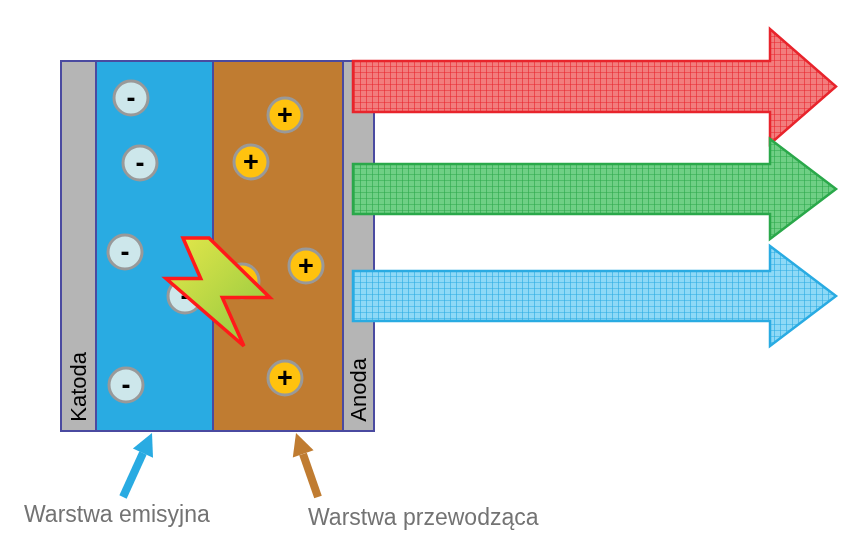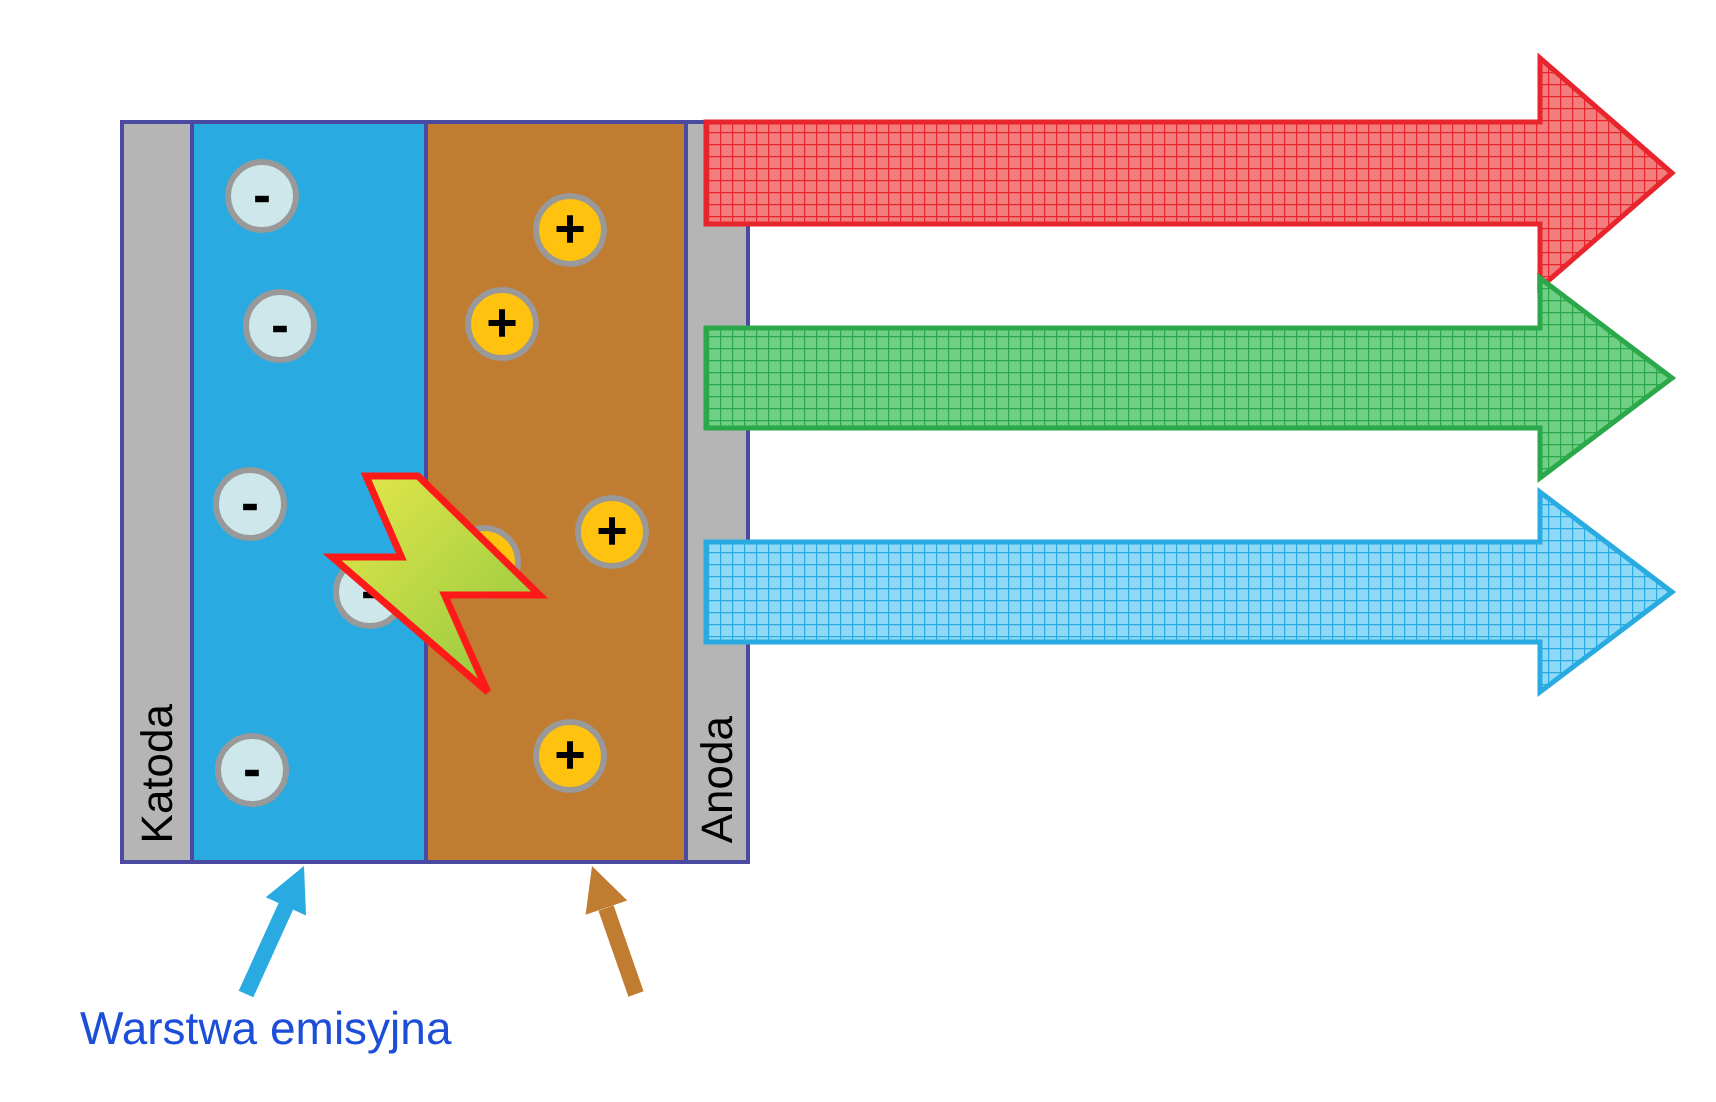--- a/index.html
+++ b/index.html
@@ -41,21 +41,21 @@
   .light-arrow-blue{fill:url(#mesh-blue);stroke:var(--arrow-blue);stroke-width:2.5;}
 
   .bolt{fill:url(#bolt-grad);stroke:var(--bolt-outline);stroke-width:3.5;stroke-linejoin:miter;}
 
   .ptr-blue-line{stroke:var(--arrow-blue);stroke-width:8;}
   .ptr-blue-head{fill:var(--arrow-blue);}
   .ptr-brown-line{stroke:var(--conductive-layer);stroke-width:8;}
   .ptr-brown-head{fill:var(--conductive-layer);}
 
   
-  .caption{position:absolute;font-size:23px;color:#1d4ed8;white-space:nowrap;margin-left:16px;}
+  .caption{position:absolute;font-size:23px;color:#737373;white-space:nowrap;}
   .caption.emissive-cap{left:24px;top:501px;}
   .caption.conductive-cap{left:308px;top:504px;}
 </style>
 </head>
 <body>
 
 <div class="stage">
 
   <div class="device">
     <div class="layer cathode">
@@ -111,13 +111,14 @@
       <line x1="123" y1="497" x2="143" y2="453" class="ptr-blue-line"></line>
       <polygon points="152,433 153,457.7 132.9,448.6" class="ptr-blue-head"></polygon>
     </g>
     <g>
       <line x1="318" y1="497" x2="303" y2="454" class="ptr-brown-line"></line>
       <polygon points="296,433 313.6,450.2 292.8,457.4" class="ptr-brown-head"></polygon>
     </g>
   </svg>
 
   <div class="caption emissive-cap">Warstwa emisyjna</div>
+  <div class="caption conductive-cap">Warstwa przewodząca</div>
 </div>
 
 </body></html>

